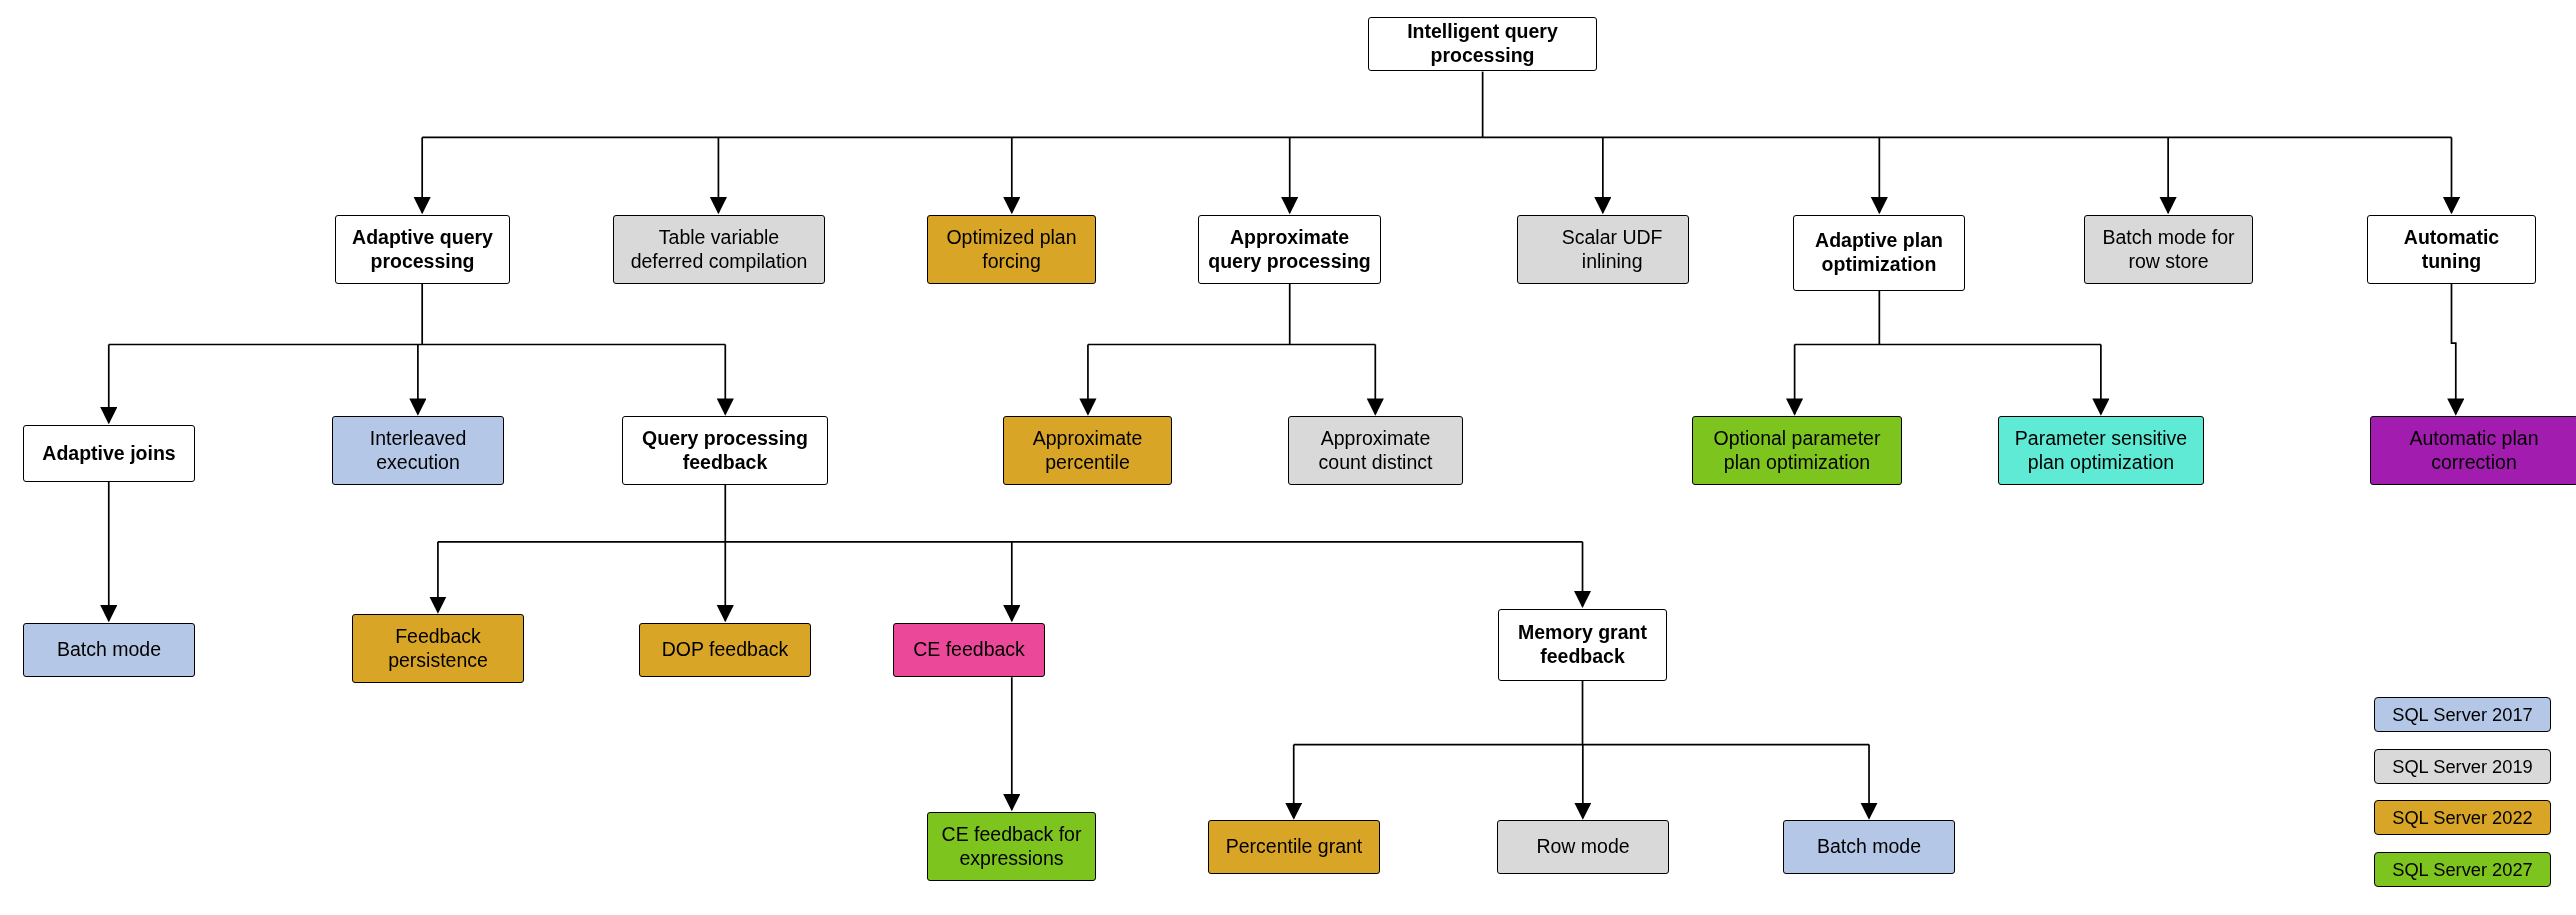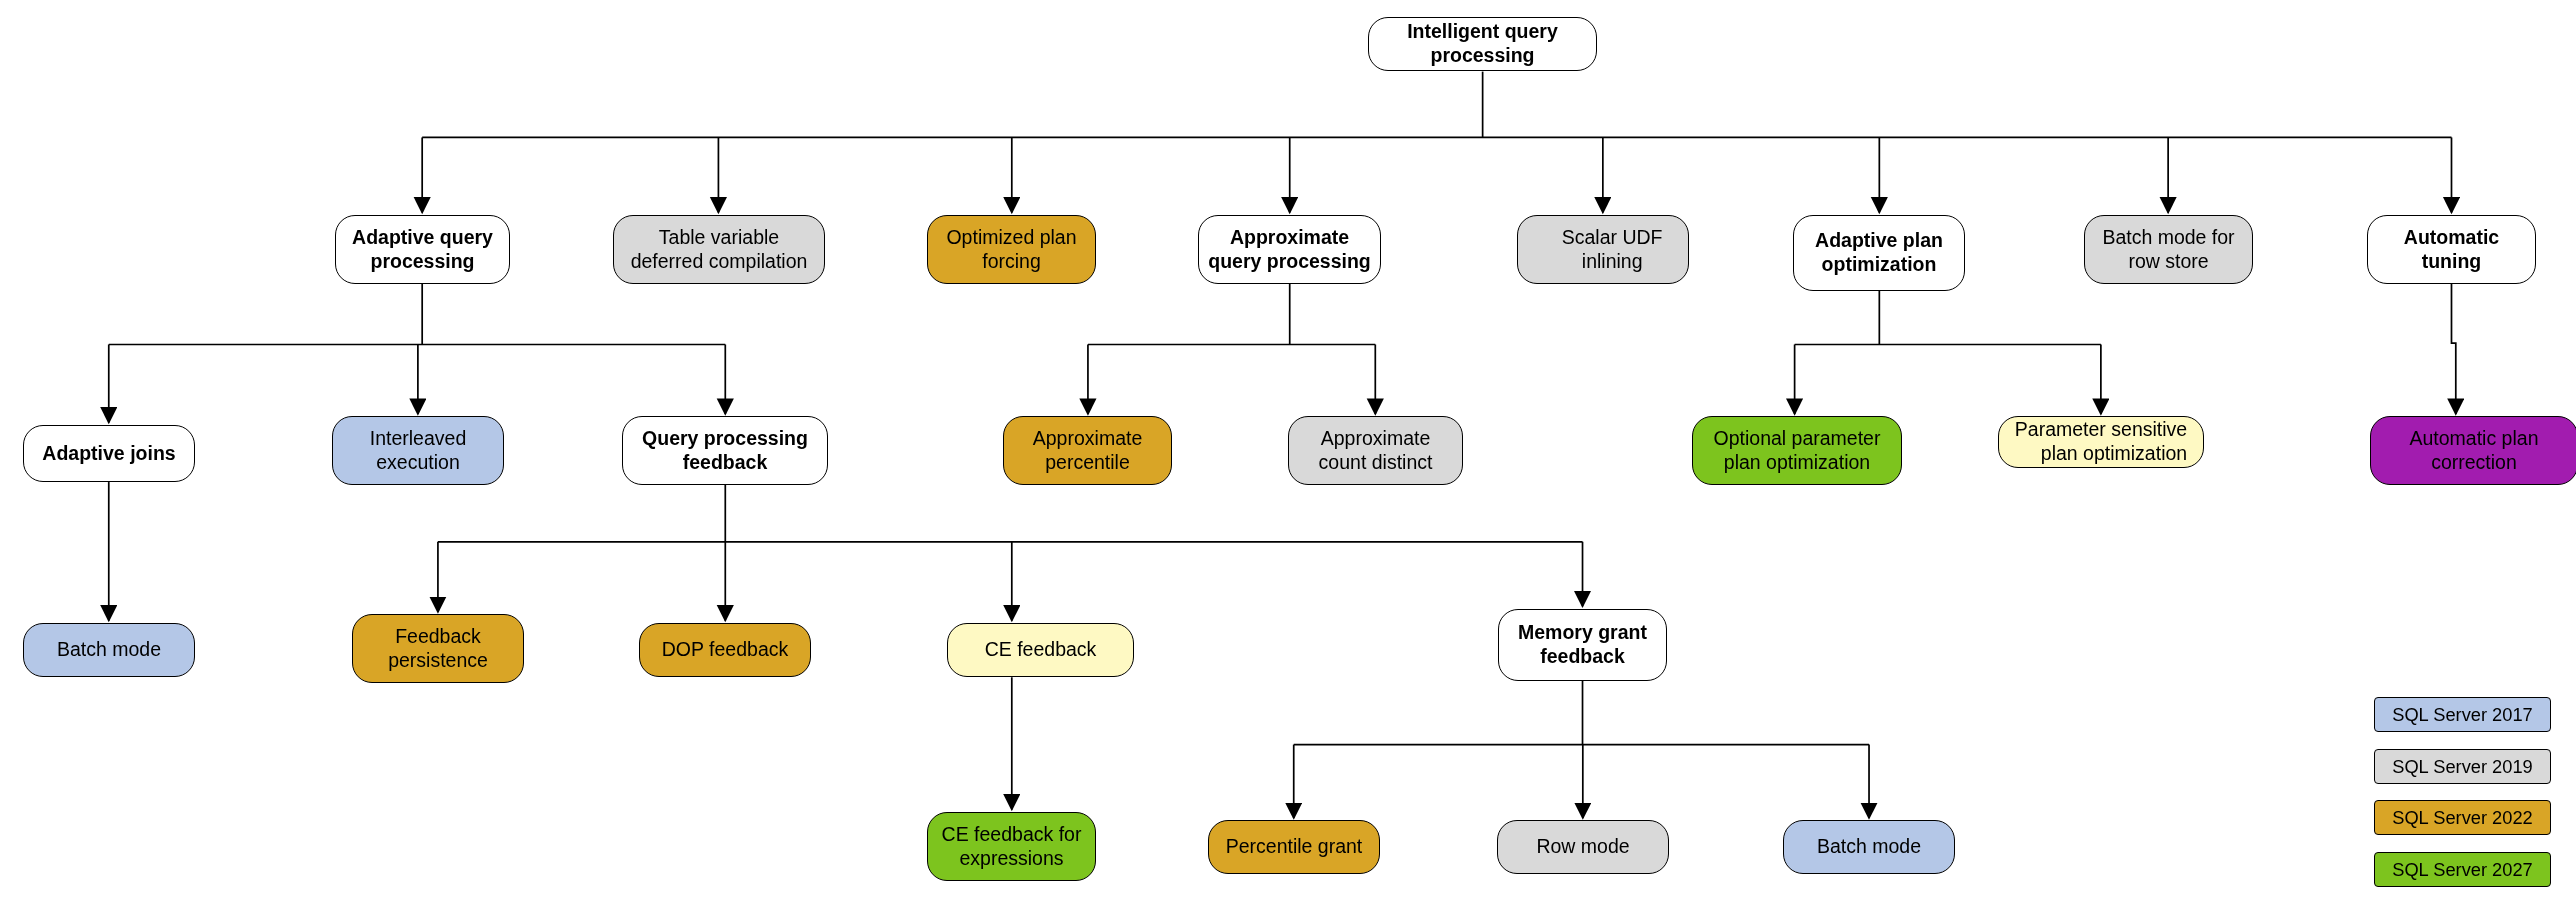--- a/index.html
+++ b/index.html
@@ -3,21 +3,21 @@
 <meta charset="utf-8">
 <style>
   html,body{margin:0;padding:0;background:#ffffff;}
   body{font-family:"Liberation Sans",sans-serif;}
   #stage{position:relative;width:2576px;height:916px;background:#ffffff;overflow:hidden;}
   #wires{position:absolute;left:0;top:0;width:2576px;height:916px;pointer-events:none;}
   .node{
     position:absolute;
     box-sizing:border-box;
     border:1.7px solid #000000;
-    border-radius:20px;
+    border-radius:3px;
     background:#ffffff;
     display:flex;
     align-items:center;
     justify-content:center;
     text-align:center;
     line-height:1.22;
     color:#000000;
     font-size:19.5px;
     padding:2.3px 5.7px;
     white-space:pre-line;
@@ -109,29 +109,29 @@
       <div class="node" style="left: 332px; top: 416px; width: 172px; height: 69px; background: rgb(180, 199, 231);">Interleaved
 execution</div>
       <div class="node bold" style="left: 622px; top: 416px; width: 206px; height: 69px; background: rgb(255, 255, 255);">Query processing
 feedback</div>
       <div class="node" style="left: 1003px; top: 416px; width: 169px; height: 69px; background: rgb(217, 165, 38);">Approximate
 percentile</div>
       <div class="node" style="left: 1288px; top: 416px; width: 175px; height: 69px; background: rgb(217, 217, 217);">Approximate
 count distinct</div>
       <div class="node" style="left: 1692px; top: 416px; width: 210px; height: 69px; background: rgb(125, 196, 30);">Optional parameter
 plan optimization</div>
-      <div class="node" style="left: 1998px; top: 416px; width: 206px; height: 52px; background: #fef9c3; text-align: right;">Parameter sensitive
+      <div class="node" style="left: 1998px; top: 416px; width: 206px; height: 69px; background: #5eead4;">Parameter sensitive
 plan optimization</div>
       <div class="node" style="left: 2370px; top: 416px; width: 208px; height: 69px; background: #a21caf;">Automatic plan
 correction</div>
       <div class="node" style="left: 23px; top: 623px; width: 172px; height: 54px; background: rgb(180, 199, 231);">Batch mode</div>
       <div class="node" style="left: 352px; top: 614px; width: 172px; height: 69px; background: rgb(217, 165, 38);">Feedback
 persistence</div>
       <div class="node" style="left: 639px; top: 623px; width: 172px; height: 54px; background: rgb(217, 165, 38);">DOP feedback</div>
-      <div class="node" style="left: 947px; top: 623px; width: 187px; height: 54px; background: #fef9c3;">CE feedback</div>
+      <div class="node" style="left: 893px; top: 623px; width: 152px; height: 54px; background: #ec4899;">CE feedback</div>
       <div class="node bold" style="left: 1498px; top: 609px; width: 169px; height: 72px; background: rgb(255, 255, 255);">Memory grant
 feedback</div>
       <div class="node" style="left: 927px; top: 812px; width: 169px; height: 69px; background: rgb(125, 196, 30);">CE feedback for
 expressions</div>
       <div class="node" style="left: 1208px; top: 820px; width: 172px; height: 54px; background: rgb(217, 165, 38);">Percentile grant</div>
       <div class="node" style="left: 1497px; top: 820px; width: 172px; height: 54px; background: rgb(217, 217, 217);">Row mode</div>
       <div class="node" style="left: 1783px; top: 820px; width: 172px; height: 54px; background: rgb(180, 199, 231);">Batch mode</div>
     </div>
   <div id="legend-layer">
       <div class="legend-box" style="left: 2374px; top: 697px; width: 177px; height: 35px; background: rgb(180, 199, 231);">SQL Server 2017</div>

